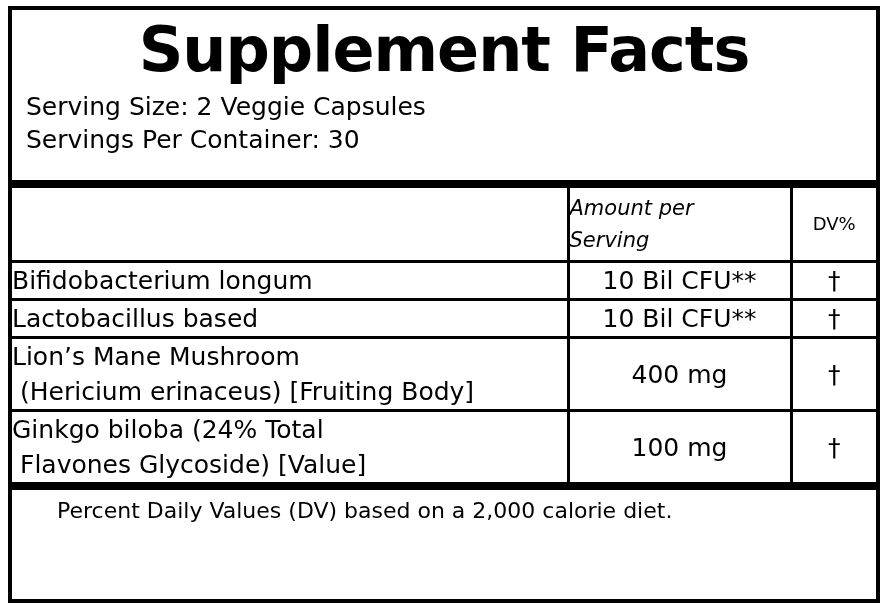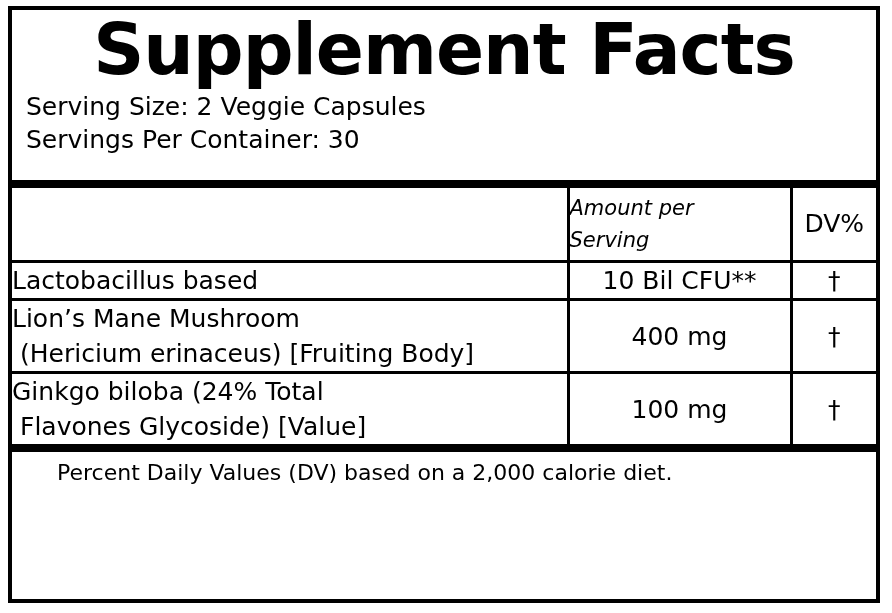--- a/index.html
+++ b/index.html
@@ -29,21 +29,21 @@
   }
 
   
   .title-block {
     padding: 4px 0 2px 0;
     text-align: center;
   }
   .title {
     font-family: "DejaVu Sans", sans-serif;
     font-weight: bold;
-    font-size: 71px;
+    font-size: 62px;
     line-height: 72px;
     letter-spacing: -1px;
   }
 
   
   .serving-block {
     padding: 2px 14px 24px 14px;
   }
   .serving-line {
     font-size: 25px;
@@ -98,21 +98,21 @@
   }
   .header-amount {
     font-size: 21px;
     line-height: 32px;
     text-align: left;
     border-left: 3px solid #000000;
     padding: 3px 10px;
     font-style: italic;
   }
   .header-dv {
-    font-size: 25px;
+    font-size: 18px;
     line-height: 32px;
     text-align: center;
     border-left: 3px solid #000000;
     padding: 3px 4px;
   }
   .name-line2 {
     display: block;
     margin-left: 8px;
   }
 
@@ -159,20 +159,27 @@
     <tbody>
       <tr class="header-row">
         <td class="cell-name"></td>
         <td class="header-amount">
           <span>Amount per</span><br>
           <span>Serving</span>
         </td>
         <td class="header-dv">DV%</td>
       </tr>
 
+      <tr class="data-row">
+        <td class="cell-name">
+          <span>Bifidobacterium longum</span>
+        </td>
+        <td class="cell-amount">10 Bil CFU**</td>
+        <td class="cell-dv">†</td>
+      </tr>
 
       <tr class="data-row">
         <td class="cell-name">
           <span>Lactobacillus based</span>
         </td>
         <td class="cell-amount">10 Bil CFU**</td>
         <td class="cell-dv">†</td>
       </tr>
 
       <tr class="data-row">

